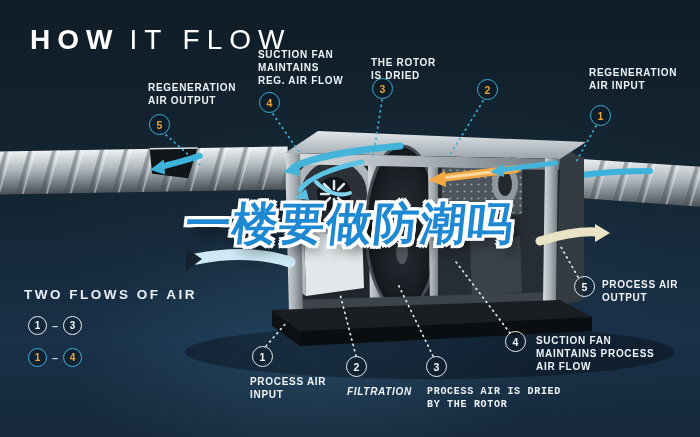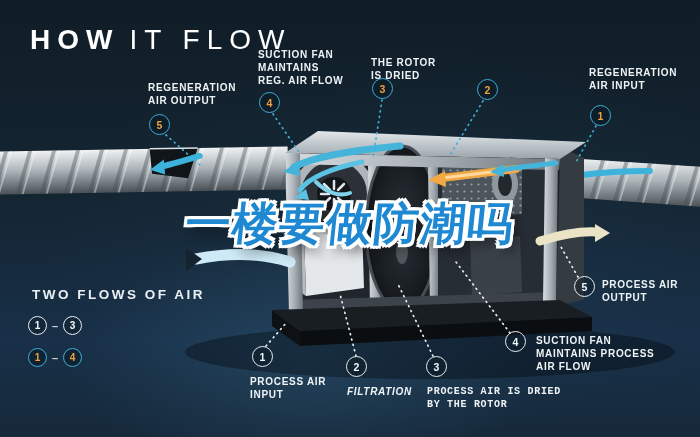--- a/index.html
+++ b/index.html
@@ -23,21 +23,21 @@
   }
   
   .badge{
     width:21px;height:21px;border-radius:50%;box-sizing:border-box;
     display:flex;align-items:center;justify-content:center;
     font-size:10.5px;font-weight:700;
   }
   .badge.regen{border:1.5px solid #3fafd6;color:#eda23c;background:rgba(10,26,38,.6);}
   .badge.proc{border:1.5px solid #e9eef2;color:#f4f7f9;background:rgba(10,26,38,.35);}
   
-  #legend-heading{left:32px;top:287px;color:#e9eff3;font-size:13.5px;font-weight:600;letter-spacing:2.5px;}
+  #legend-heading{left:24px;top:287px;color:#e9eff3;font-size:13.5px;font-weight:600;letter-spacing:2.5px;}
   .legend-row{display:flex;align-items:center;}
   .legend-row .badge{width:19px;height:19px;font-size:10px;}
   .legend-dash{color:#cfd8de;font-weight:700;margin:0 5px;font-size:11px;}
   .legend-label{color:#eef3f6;font-size:9.5px;font-weight:700;letter-spacing:1px;margin-left:15px;}
   
   #overlay-cn{
     left:50%;top:194px;transform:translateX(-50%) skewX(-6deg);
     font-size:45px;font-weight:900;letter-spacing:2px;white-space:nowrap;z-index:30;
     font-family:"DejaVu Sans",sans-serif;
     text-shadow:

